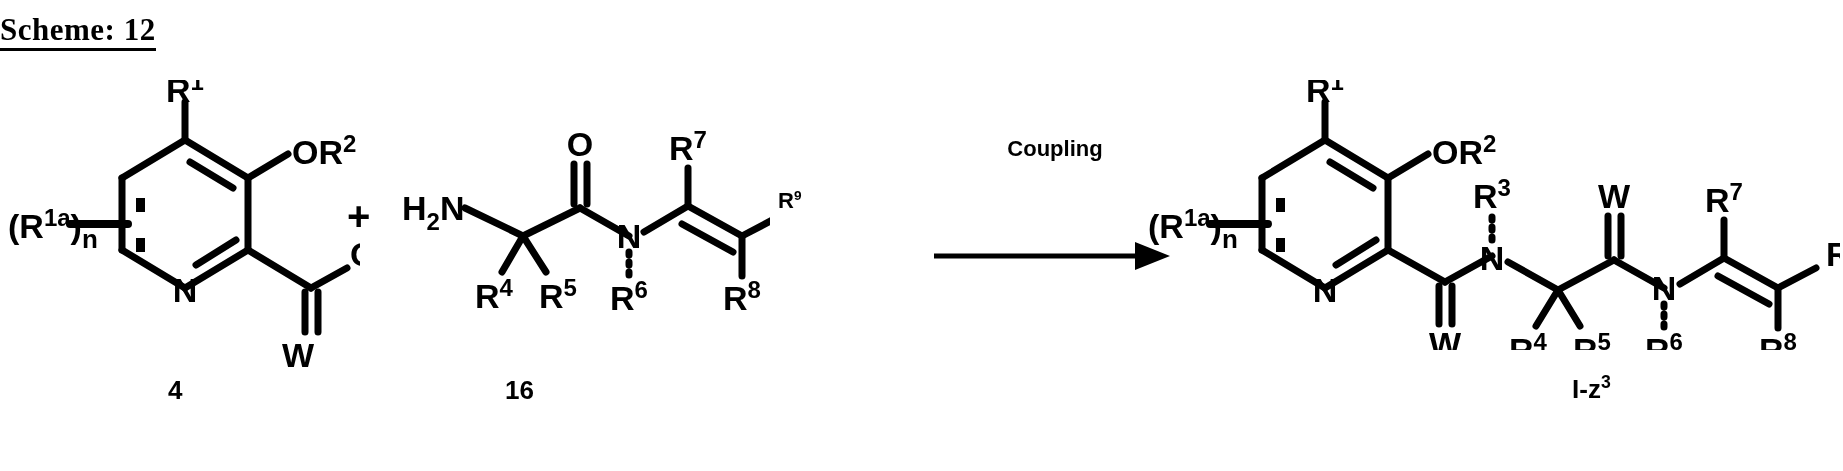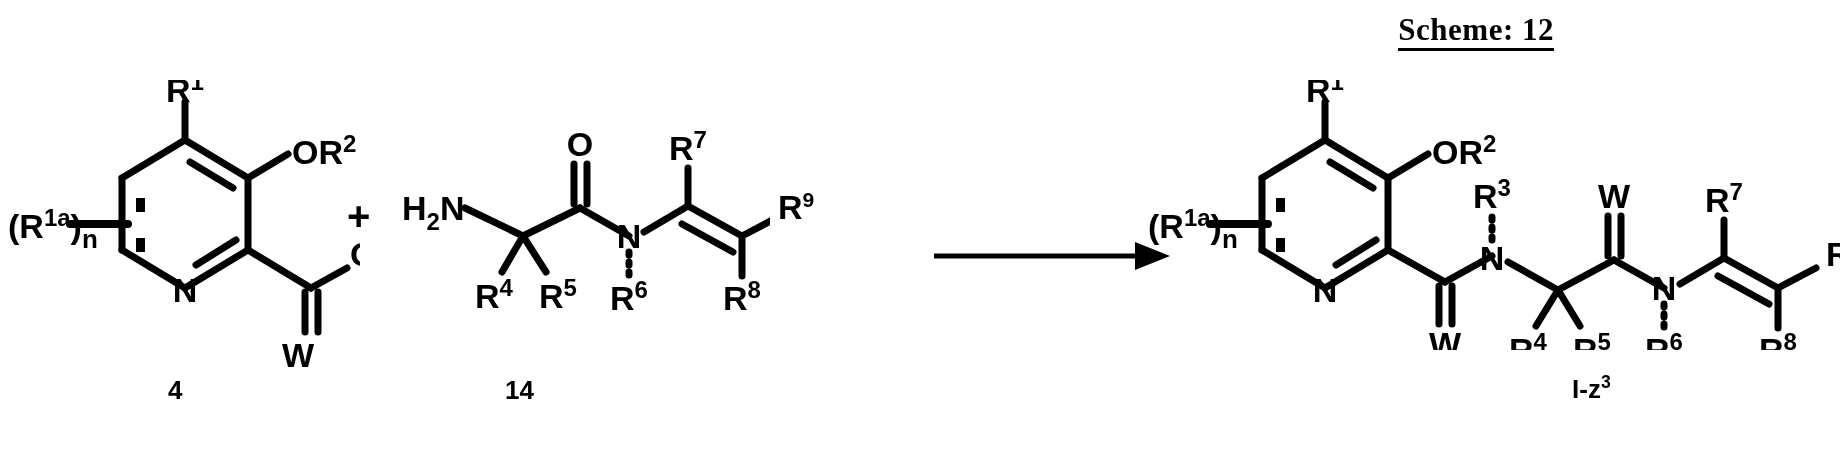--- a/index.html
+++ b/index.html
@@ -15,21 +15,21 @@
     width: 1843px;
     height: 471px;
     background: #ffffff;
     overflow: hidden;
   }
   .scheme-title {
     position: absolute;
     top: 12px;
     left: 0;
     width: 1554px;
-    text-align: right;
+    text-align: left;
     font-family: "Liberation Serif", serif;
     font-weight: bold;
     font-size: 31px;
     color: #000000;
     letter-spacing: 0.5px;
   }
   .scheme-title span.ttl {
     border-bottom: 3px solid #000;
     padding-bottom: 1px;
   }
@@ -189,25 +189,26 @@
       </text>
       <text class="atom" x="298" y="40" font-size="34" text-anchor="middle">
         <tspan>R</tspan><tspan font-size="24" dy="-12">7</tspan>
       </text>
       <text class="atom" x="352" y="190" font-size="34" text-anchor="middle">
         <tspan>R</tspan><tspan font-size="24" dy="-12">8</tspan>
       </text>
     </svg>
   </div>
 
-  <div style="position:absolute;left:778px;top:188px;font-family:'Liberation Sans',sans-serif;font-weight:bold;font-size:34px;color:#000;">
+  <div style="position:absolute;left:778px;top:188px;font-family:'Liberation Sans',sans-serif;font-weight:bold;font-size:22px;color:#000;">
     <span>R</span><sup style="font-size:0.62em">9</sup>
   </div>
 
   <div class="cond-label">
+    <div>Coupling</div>
   </div>
 
   <div class="struct" id="struct-arrow">
     <svg width="250" height="50" viewBox="0 0 250 50">
       <line x1="4" y1="26" x2="210" y2="26" stroke="#000" stroke-width="5"></line>
       <polygon points="205,12 240,26 205,40" fill="#000"></polygon>
     </svg>
   </div>
 
   <div class="struct" id="struct-product">
@@ -293,18 +294,18 @@
       <text class="atom" x="686" y="186" font-size="34" text-anchor="start">
         <tspan>R</tspan><tspan font-size="24" dy="-12">9</tspan>
       </text>
       <text class="atom" x="638" y="282" font-size="34" text-anchor="middle">
         <tspan>R</tspan><tspan font-size="24" dy="-12">8</tspan>
       </text>
     </svg>
   </div>
 
   <div class="cmpd-label" id="label-4">4</div>
-  <div class="cmpd-label" id="label-16">14</div>
+  <div class="cmpd-label" id="label-16">16</div>
   <div class="cmpd-label" id="label-p">
     <span>I-z</span><sup>3</sup>
   </div>
 
 </div>
 
 </body></html>

